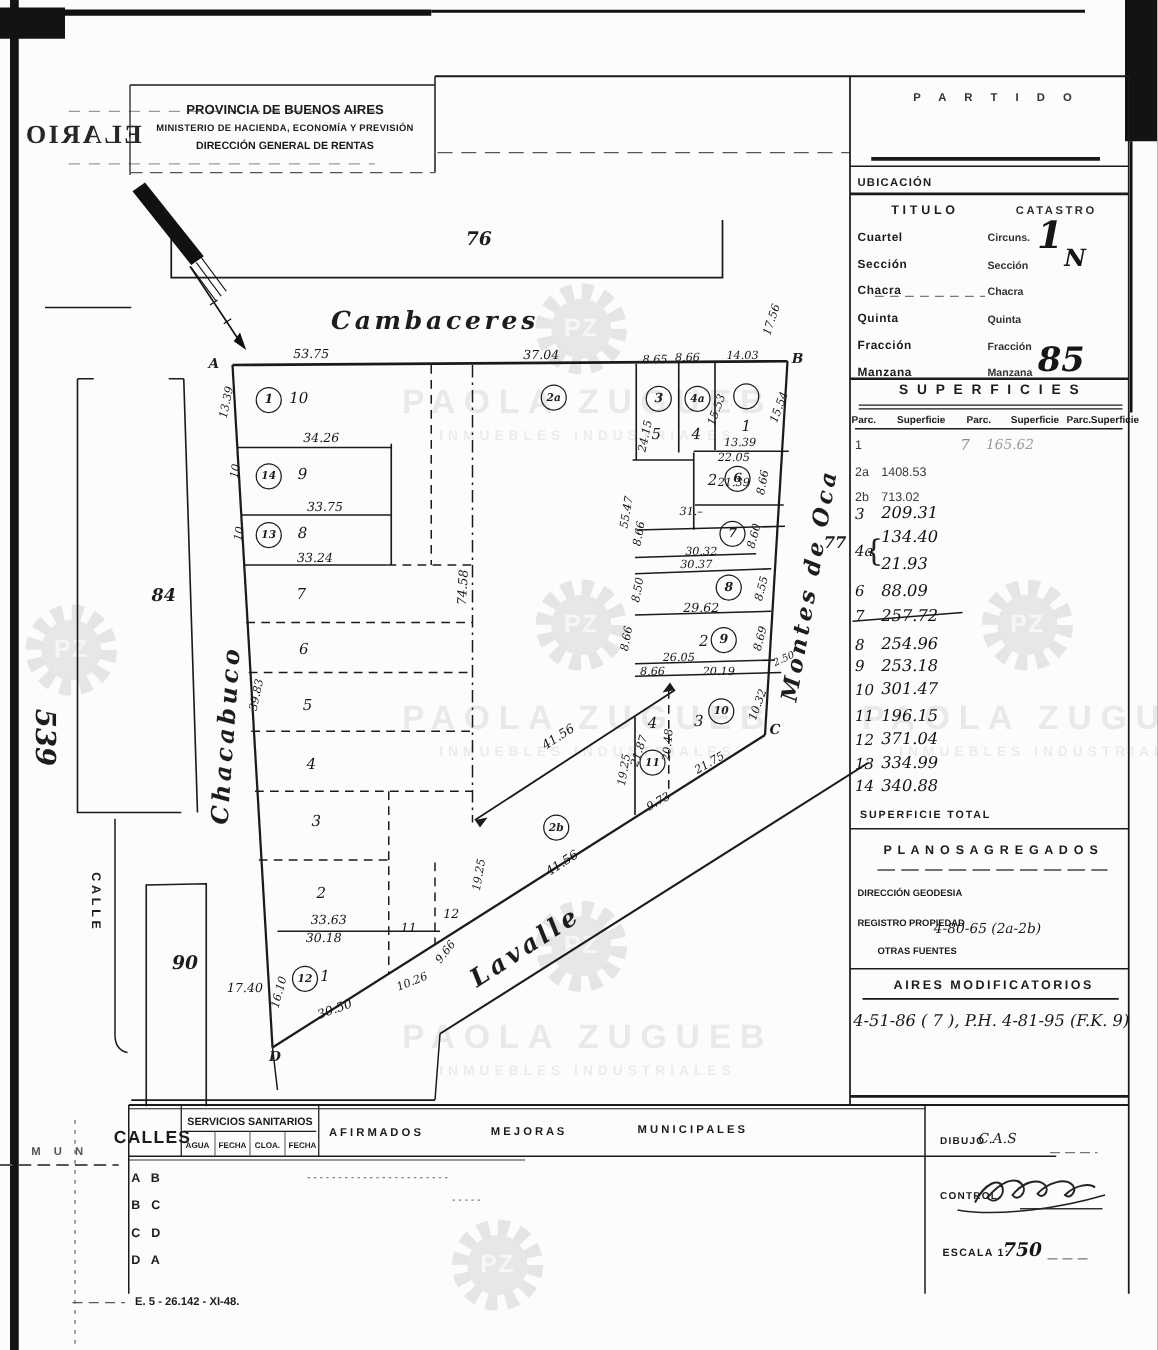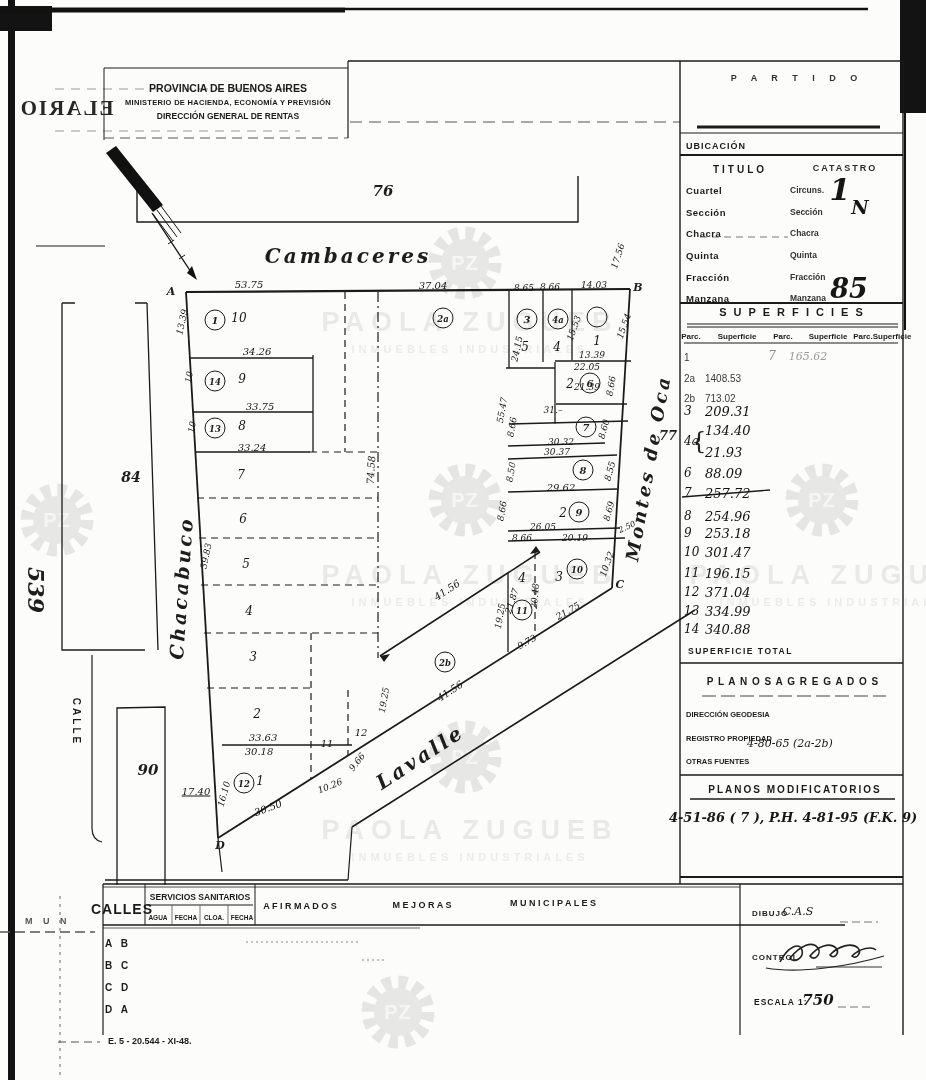--- a/index.html
+++ b/index.html
@@ -224,21 +224,21 @@
       <span class="lb km" style="left: 594px; top: 285px; font-size: 9px;">14.03</span>
       <span class="lb km" style="left: 618px; top: 256px; font-size: 9px; transform: translate(-50%, -50%) rotate(-72deg);">17.56</span>
       <span class="lb km" style="left: 182px; top: 322px; font-size: 9px; transform: translate(-50%, -50%) rotate(-78deg);">13.39</span>
       <span class="lb km" style="left: 189px; top: 377px; font-size: 9px; transform: translate(-50%, -50%) rotate(-80deg);">10</span>
       <span class="lb km" style="left: 192px; top: 427px; font-size: 9px; transform: translate(-50%, -50%) rotate(-80deg);">10</span>
       <span class="lb km" style="left: 257px; top: 351px;">34.26</span>
       <span class="lb km" style="left: 260px; top: 406px;">33.75</span>
       <span class="lb km" style="left: 252px; top: 447px;">33.24</span>
       <span class="lb km" style="left: 206px; top: 556px; font-size: 9px; transform: translate(-50%, -50%) rotate(-78deg);">39.83</span>
       <span class="lb km" style="left: 371px; top: 470px; transform: translate(-50%, -50%) rotate(-87deg);">74.58</span>
-      <span class="lb km" style="left: 196px; top: 791px; text-decoration: underline;">17.40</span>
+      <span class="lb km" style="left: 196px; top: 791px;">17.40</span>
       <span class="lb km" style="left: 224px; top: 794px; font-size: 9px; transform: translate(-50%, -50%) rotate(-75deg);">16.10</span>
       <span class="lb km" style="left: 263px; top: 737px;">33.63</span>
       <span class="lb km" style="left: 259px; top: 751px;">30.18</span>
       <span class="lb km" style="left: 268px; top: 808px; transform: translate(-50%, -50%) rotate(-20deg);">30.50</span>
       <span class="lb km" style="left: 330px; top: 786px; font-size: 9px; transform: translate(-50%, -50%) rotate(-22deg);">10.26</span>
       <span class="lb km" style="left: 357px; top: 762px; font-size: 9px; transform: translate(-50%, -50%) rotate(-52deg);">9.66</span>
       <span class="lb km" style="left: 384px; top: 700px; font-size: 9px; transform: translate(-50%, -50%) rotate(-80deg);">19.25</span>
       <span class="lb km" style="left: 500px; top: 616px; font-size: 9px; transform: translate(-50%, -50%) rotate(-80deg);">19.25</span>
       <span class="lb km" style="left: 447px; top: 590px; transform: translate(-50%, -50%) rotate(-33deg);">41.56</span>
       <span class="lb km" style="left: 450px; top: 691px; transform: translate(-50%, -50%) rotate(-33deg);">41.56</span>
@@ -306,39 +306,39 @@
   <span class="lb print" style="left:863px;top:336px;font-size:8px">Parc.</span>
   <span class="lb print" style="left:892px;top:336px;font-size:8px">Superficie</span>
   <span class="lb" style="left:699px;top:441px;font-size:24px;font-family:'DejaVu Serif',serif;color:#222">{</span>
   <span class="lb hand" style="left:772px;top:356px;font-size:12px;color:#8a8a8a">7</span>
   <span class="lb hand" style="left:808px;top:356px;font-size:11px;color:#9a9a9a">165.62</span>
   <span class="lbl print" style="left:688px;top:651px;font-size:8.5px;letter-spacing:1.5px">SUPERFICIE TOTAL</span>
   <span class="lb print" style="left:793px;top:681px;font-size:10px;letter-spacing:1px">P L A N O S   A G R E G A D O S</span>
   <span class="lbl print" style="left:686px;top:714px;font-size:7.5px">DIRECCIÓN GEODESIA</span>
   <span class="lb hand" style="left:790px;top:743px;font-size:11px">4-80-65 (2a-2b)</span>
   <span class="lbl print" style="left:686px;top:738px;font-size:7.5px">REGISTRO PROPIEDAD</span>
-  <span class="lbl print" style="left:686px;top:761px;font-size:7.5px">OTRAS FUENTES</span>
-  <span class="lb print" style="left:795px;top:789px;font-size:10px;letter-spacing:2px">PLANOS MODIFICATORIOS</span>
-  <span class="lb hand" style="left:793px;top:817px;font-size:13px;font-weight:bold">4-51-86 ( 7 ), P.H. 4-81-95 (F.K. 9)</span>
+  <span class="lbl print" style="left:702px;top:761px;font-size:7.5px">OTRAS FUENTES</span>
+  <span class="lb print" style="left:795px;top:789px;font-size:10px;letter-spacing:2px">AIRES MODIFICATORIOS</span>
+  <span class="lb hand" style="left:793px;top:817px;font-size:13px;font-weight:normal">4-51-86 ( 7 ), P.H. 4-81-95 (F.K. 9)</span>
 
   <span class="lb print" style="left:122px;top:909px;font-size:14px;letter-spacing:1px">CALLES</span>
   <span class="lb print" style="left:200px;top:897px;font-size:8.5px">SERVICIOS SANITARIOS</span>
   <span class="lb print" style="left:158px;top:917px;font-size:6.5px">AGUA</span>
   <span class="lb print" style="left:186px;top:917px;font-size:6.5px">FECHA</span>
   <span class="lb print" style="left:214px;top:917px;font-size:6.5px">CLOA.</span>
   <span class="lb print" style="left:242px;top:917px;font-size:6.5px">FECHA</span>
   <span class="lb print" style="left:300px;top:906px;font-size:9px">A F I R M A D O S</span>
   <span class="lb print" style="left:422px;top:905px;font-size:9px">M E J O R A S</span>
   <span class="lb print" style="left:553px;top:903px;font-size:9px">M U N I C I P A L E S</span>
   <span class="lbl print" style="left:752px;top:913px;font-size:8px;letter-spacing:1px">DIBUJO</span>
   <span class="lb hand" style="left:798px;top:911px;font-size:11px">C.A.S</span>
   <span class="lbl print" style="left:752px;top:957px;font-size:8px;letter-spacing:1px">CONTROL</span>
   <span class="lbl print" style="left:754px;top:1002px;font-size:8.5px;letter-spacing:1px">ESCALA 1:</span>
   <span class="lb hand" style="left:818px;top:1000px;font-size:15px;font-weight:bold">750</span>
-  <span class="lbl print" style="left:108px;top:1041px;font-size:9px">E. 5 - 20.544 - XI-48.</span>
+  <span class="lbl print" style="left:108px;top:1041px;font-size:9px">E. 5 - 26.142 - XI-48.</span>
   <span class="lbl print" style="left:25px;top:921px;font-size:9px;letter-spacing:4px;color:#555">M U N</span>
 
 <span class="lbl print" style="left: 686px; top: 190px; font-size: 9.5px; letter-spacing: 0.5px;">Cuartel</span>
     <span class="lbl print" style="left: 686px; top: 212px; font-size: 9.5px; letter-spacing: 0.5px;">Sección</span>
     <span class="lbl print" style="left: 686px; top: 233px; font-size: 9.5px; letter-spacing: 0.5px;">Chacra</span>
     <span class="lbl print" style="left: 686px; top: 255px; font-size: 9.5px; letter-spacing: 0.5px;">Quinta</span>
     <span class="lbl print" style="left: 686px; top: 277px; font-size: 9.5px; letter-spacing: 0.5px;">Fracción</span>
     <span class="lbl print" style="left: 686px; top: 298px; font-size: 9.5px; letter-spacing: 0.5px;">Manzana</span>
     <span class="lbl print" style="left: 790px; top: 190px; font-size: 8.5px; color: rgb(51, 51, 51);">Circuns.</span>
     <span class="lbl print" style="left: 790px; top: 212px; font-size: 8.5px; color: rgb(51, 51, 51);">Sección</span>

